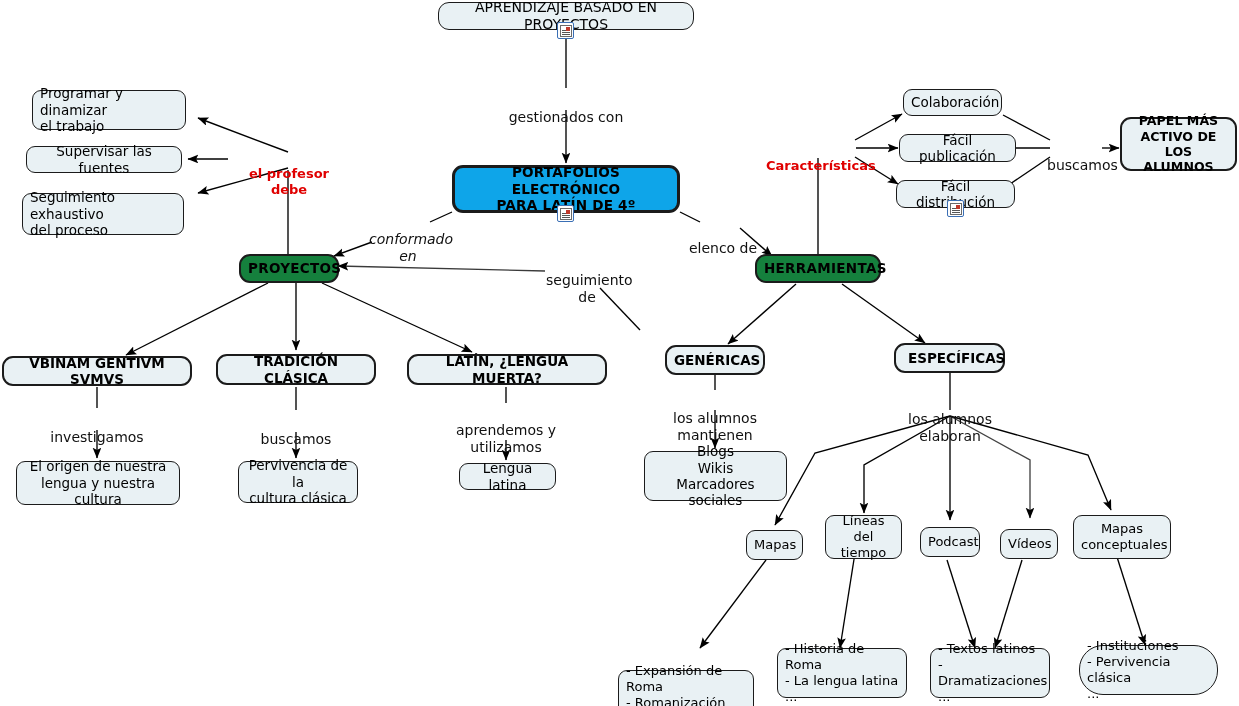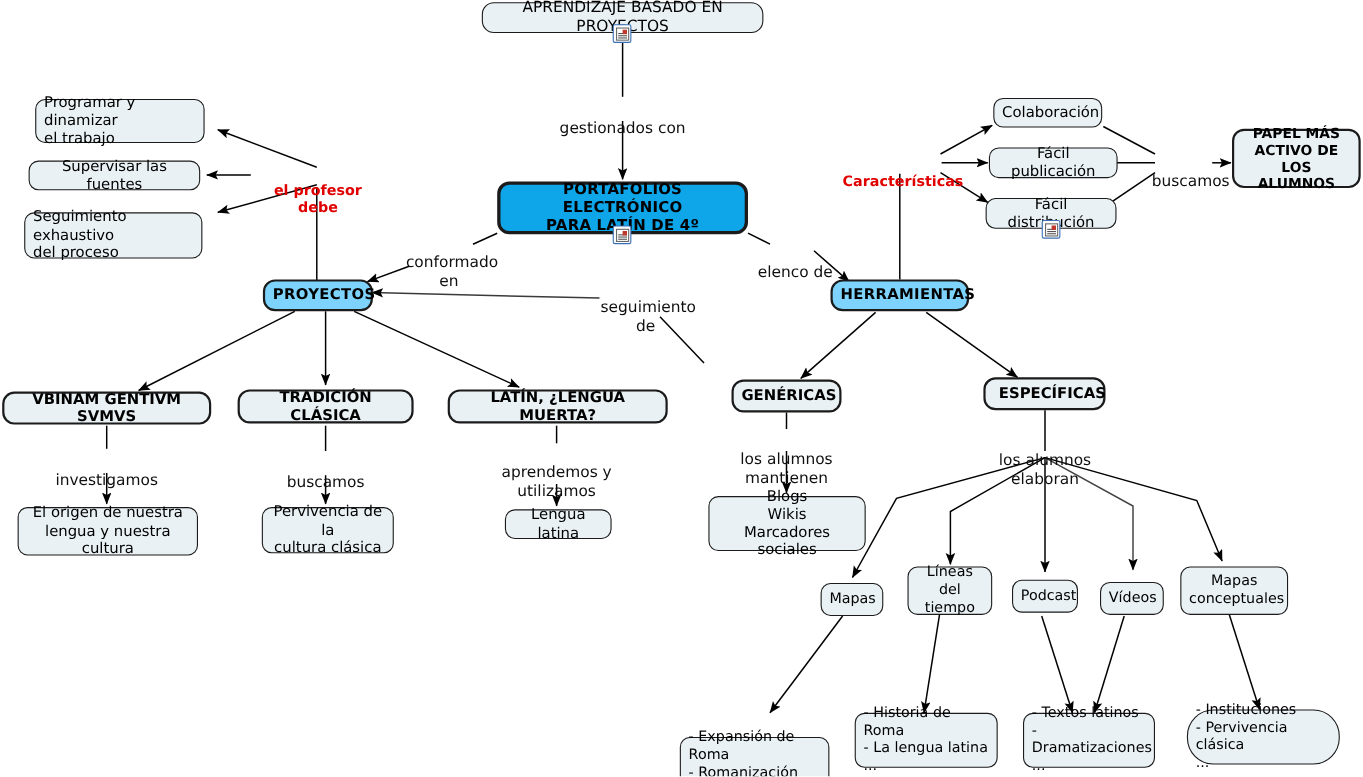--- a/index.html
+++ b/index.html
@@ -12,21 +12,21 @@
         justify-content:center;text-align:center;border-radius:9px;
         background:#e9f1f4;border:1.6px solid #1b1b1b;color:#000;
         line-height:1.22;padding:3px 7px;}
   .node .lbl{display:block;width:100%;white-space:pre-line;}
 
   
   .n-plain{font-size:13.5px;font-weight:400;background:#e9f1f4;border-width:1.4px;}
   .n-title{font-size:14px;font-weight:400;background:#e9f1f4;border-width:1.4px;border-radius:11px;}
   .n-strong{font-weight:bold;font-size:13.5px;border-width:2.6px;border-radius:11px;background:#e9f1f4;}
   .n-central{font-weight:bold;font-size:13.6px;border-width:3.4px;border-radius:11px;background:#0ea5e9;letter-spacing:.2px;}
-  .n-blue{font-weight:bold;font-size:13.5px;border-width:2.8px;border-radius:11px;background:#7dd3fc;letter-spacing:.3px;}
+  .n-blue{font-weight:bold;font-size:13.5px;border-width:2.8px;border-radius:11px;background:#15803d;letter-spacing:.3px;}
   .n-left{justify-content:flex-start;text-align:left;}
   .n-small{font-size:13px;}
 
   .linklabel{position:absolute;font-size:14px;color:#101010;text-align:center;
              white-space:pre-line;line-height:1.22;}
   .linklabel.red{color:#e00000;font-weight:bold;font-size:13px;}
 
   .resicon{position:absolute;width:17px;height:17px;border:1.4px solid #3a6fb5;
            border-radius:2px;background:#fdfdfd;box-sizing:border-box;
            display:flex;align-items:center;justify-content:center;}
@@ -242,21 +242,21 @@
   </div>
 
   <div class="linklabel" style="left:506px;top:92px;width:120px;">
     <span>gestionados con</span>
   </div>
 
   <div class="linklabel red" style="left:229px;top:150px;width:120px;">
     <span>el profesor debe</span>
   </div>
 
-  <div class="linklabel" style="left:369px;top:214px;width:78px;">
+  <div class="linklabel" style="left:369px;top:214px;width:78px;font-style:italic;">
     <span>conformado
 en</span>
   </div>
 
   <div class="linklabel" style="left:546px;top:255px;width:82px;">
     <span>seguimiento
 de</span>
   </div>
 
   <div class="linklabel" style="left:685px;top:223px;width:76px;">

